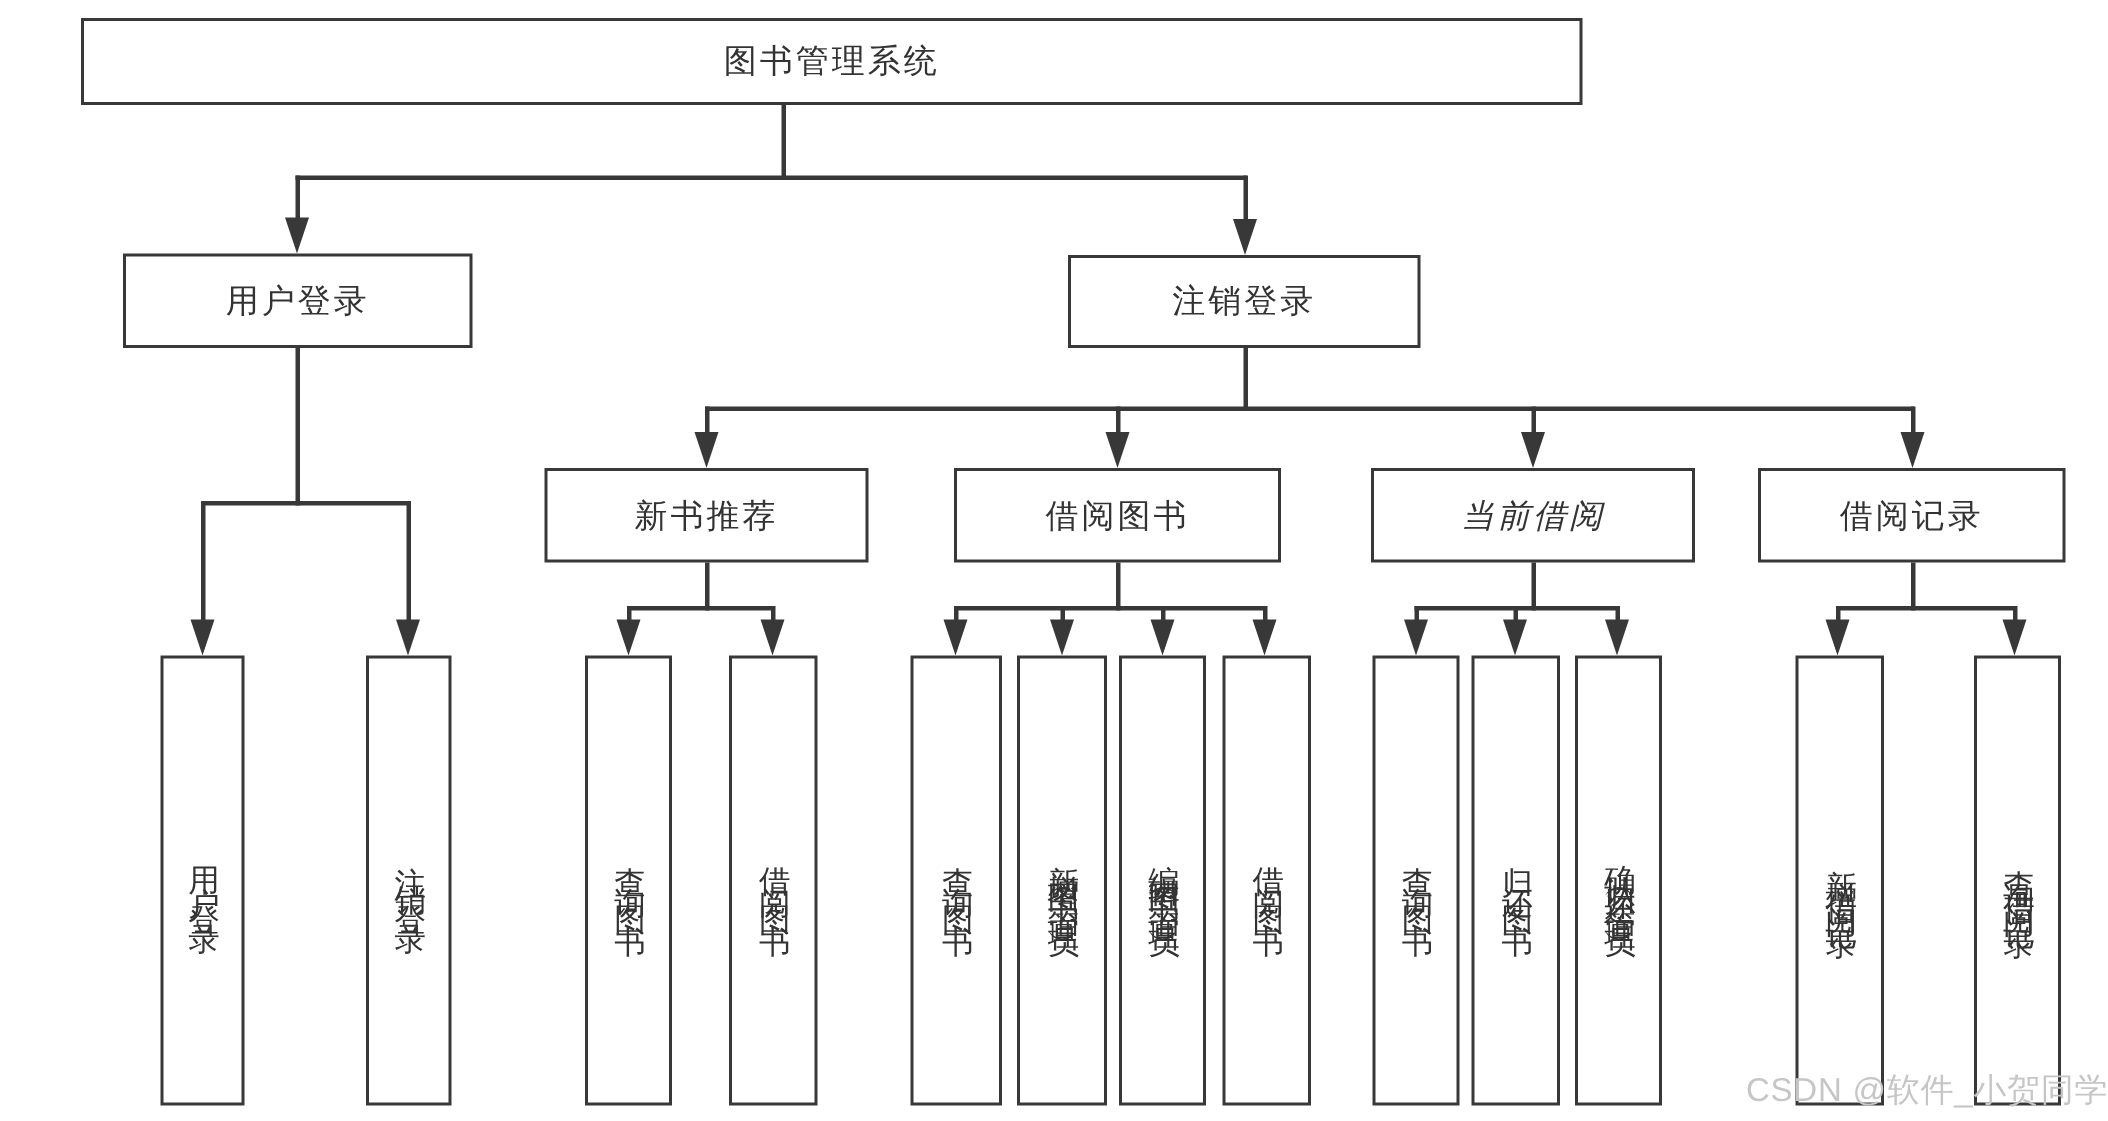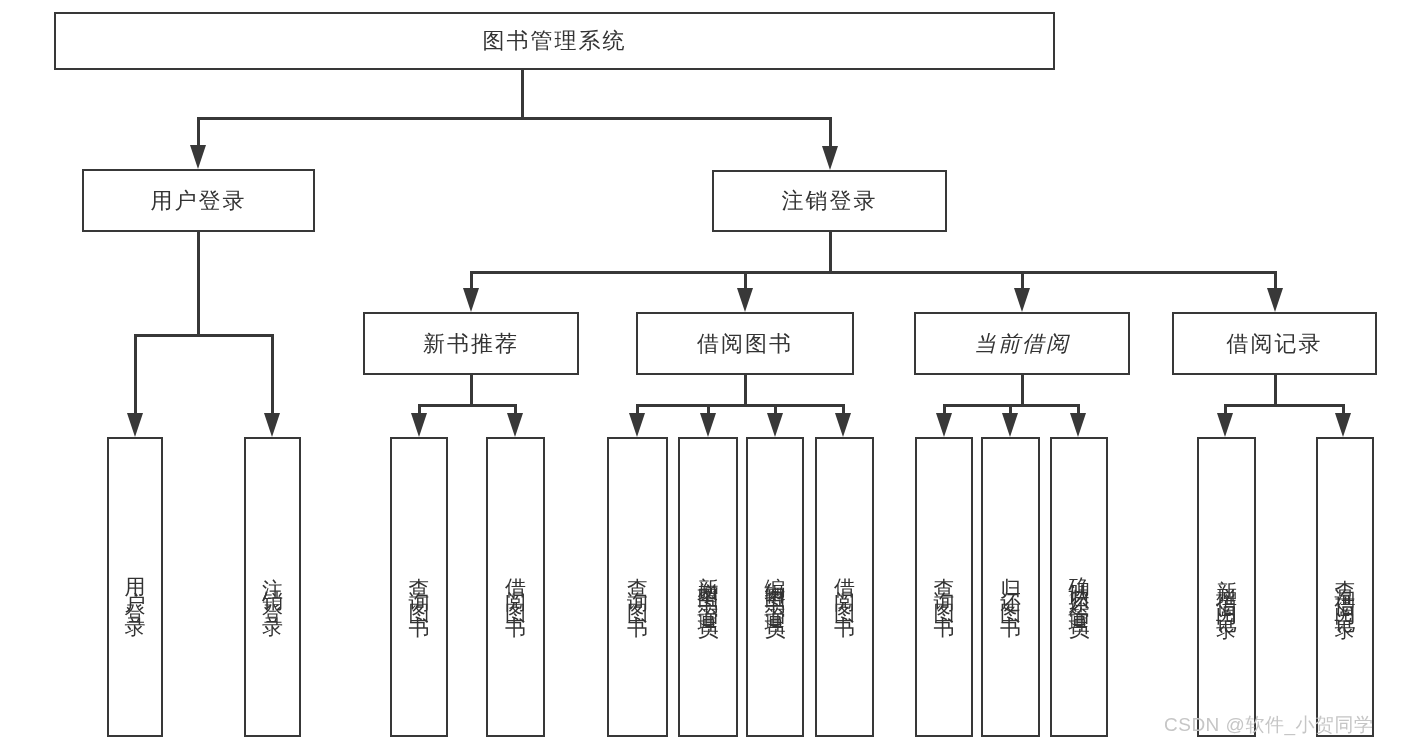--- a/index.html
+++ b/index.html
@@ -52,21 +52,21 @@
   .arrow{
     position:absolute;
     width:0;height:0;
     border-left:8px solid transparent;
     border-right:8px solid transparent;
     border-top:24px solid var(--line);
   }
   .watermark{
     position:absolute;
     left:1164px;top:712px;
-    font-size:19px;
+    font-size:22px;
     letter-spacing:0.5px;
     color:var(--wm);
     z-index:5;
     white-space:nowrap;
   }
 </style>
 </head>
 <body>
 
 <div id="stage">

